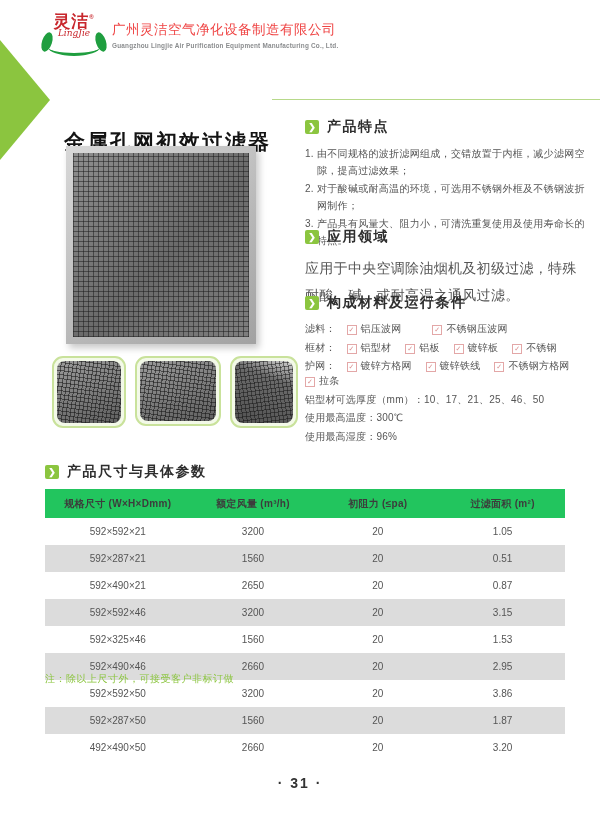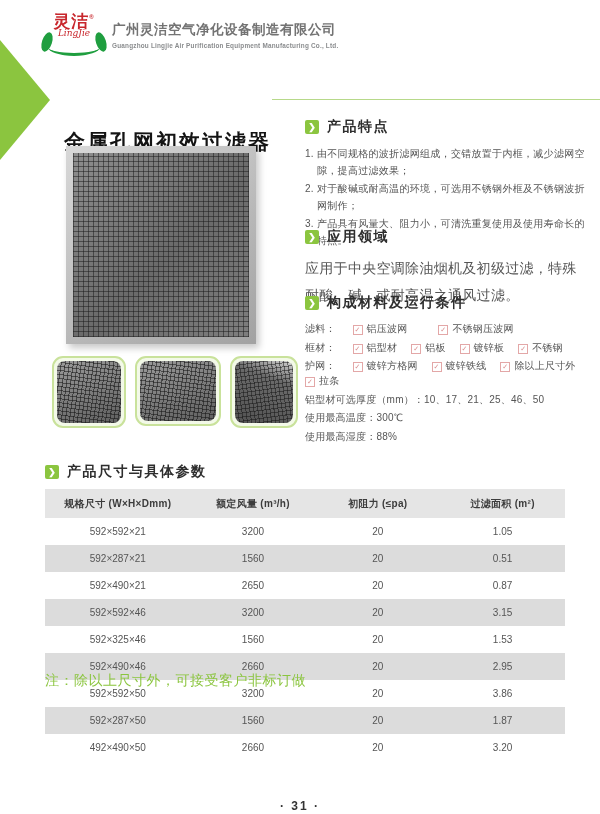--- a/index.html
+++ b/index.html
@@ -17,21 +17,21 @@
   .logo-script{font-size:9px;font-style:italic;color:#c8262c;font-family:"DejaVu Serif",serif;
                margin-top:-3px;line-height:10px;}
   .wreath{width:52px;height:15px;margin:0 auto;border-bottom:3px solid #1f9e3f;
           border-radius:0 0 55% 55%;position:relative;}
   .wreath::before,.wreath::after{content:"";position:absolute;top:-6px;width:10px;height:20px;
           border-radius:50% 50% 50% 50%;background:#1f9e3f;}
   .wreath::before{left:-6px;transform:rotate(18deg);}
   .wreath::after{right:-6px;transform:rotate(-18deg);}
 
   .company{position:absolute;left:112px;top:21px;}
-  .company-cn{font-size:13.5px;font-weight:bold;color:#737373;letter-spacing:0.5px;}
+  .company-cn{font-size:13.5px;font-weight:normal;color:#ef4444;letter-spacing:0.5px;}
   .company-en{font-size:6.4px;font-weight:bold;color:#8a8c8e;margin-top:3px;letter-spacing:0.2px;}
 
   
   .title{position:absolute;left:64px;top:82px;font-size:21px;font-weight:bold;color:#141414;
          letter-spacing:2px;font-family:"DejaVu Serif",serif;margin-top:46px;}
   .title-line{position:absolute;left:272px;right:0;top:99px;height:1px;background:#b7d98a;}
 
   
   .product-photo{position:absolute;left:66px;top:146px;width:190px;height:198px;
                  background:linear-gradient(145deg,#d8d8d8,#a2a2a2);padding:7px;
@@ -65,40 +65,40 @@
         font-size:9px;line-height:14px;text-align:center;font-weight:bold;border-radius:2px;
         margin-right:8px;flex:0 0 auto;}
   .sec-title{font-size:14px;font-weight:bold;color:#2e2e2e;letter-spacing:1.5px;}
   .sec-features{top:118px;}
   .feat-item{font-size:10px;color:#555;line-height:1.7;padding-left:12px;text-indent:-12px;
              margin-bottom:1px;letter-spacing:0.3px;}
   .sec-application{top:228px;}
   .body-text{font-size:14px;color:#555;line-height:1.9;letter-spacing:0.3px;margin-top:8px;}
   .sec-materials{top:294px;}
   .mat-row{font-size:10px;color:#555;line-height:15px;margin-bottom:3.5px;letter-spacing:0.2px;}
-  .mat-label{margin-right:14px;}
+  .mat-label{margin-right:8px;}
   .cbx{display:inline-block;width:8px;height:8px;border:1px solid #e3a7a7;color:#d98f8f;
        font-size:7px;line-height:8px;text-align:center;margin-right:4px;background:#fff;
        vertical-align:0px;}
   .opt{display:inline-block;margin-right:11px;}
   .opt.wide{margin-right:28px;}
 
   
   .sec-table-head{position:absolute;left:45px;top:463px;display:flex;align-items:center;}
   table.spec{position:absolute;left:45px;top:489px;width:520px;border-collapse:collapse;
              table-layout:fixed;}
-  table.spec th{background:#e5e5e5;color:#3c3c3c;font-size:10px;font-weight:bold;height:27px;
+  table.spec th{background:#22c55e;color:#3c3c3c;font-size:10px;font-weight:bold;height:27px;
                 text-align:center;letter-spacing:0.3px;}
   table.spec td{font-size:10px;color:#555;text-align:center;height:27px;padding:0;}
   table.spec tbody tr:nth-child(even) td{background:#dcdcdc;}
-  .table-note{position:absolute;left:45px;top:672px;font-size:14px;color:#8bc53f;
+  .table-note{position:absolute;left:45px;top:672px;font-size:10px;color:#8bc53f;
               letter-spacing:0.5px;text-align:right;}
 
-  .page-num{position:absolute;left:0;right:0;top:775px;text-align:center;font-size:12px;
-            color:#333;font-weight:bold;letter-spacing:2px;margin-top:24px;}
+  .page-num{position:absolute;left:0;right:0;top:775px;text-align:center;font-size:14px;
+            color:#333;font-weight:bold;letter-spacing:2px;}
 </style>
 </head>
 <body>
 
 <div class="page">
 
   <div class="big-chevron"></div>
 
   <div class="logo">
     <div class="logo-cn"><span>灵洁</span><sup>®</sup></div>
@@ -165,27 +165,27 @@
       <span class="opt"><span class="cbx">✓</span><span>铝型材</span></span>
       <span class="opt"><span class="cbx">✓</span><span>铝板</span></span>
       <span class="opt"><span class="cbx">✓</span><span>镀锌板</span></span>
       <span class="opt"><span class="cbx">✓</span><span>不锈钢</span></span>
     </div>
 
     <div class="mat-row">
       <span class="mat-label">护网：</span>
       <span class="opt"><span class="cbx">✓</span><span>镀锌方格网</span></span>
       <span class="opt"><span class="cbx">✓</span><span>镀锌铁线</span></span>
-      <span class="opt"><span class="cbx">✓</span><span>除以上尺寸外</span></span>
+      <span class="opt"><span class="cbx">✓</span><span>不锈钢方格网</span></span>
       <span class="opt"><span class="cbx">✓</span><span>拉条</span></span>
     </div>
 
     <div class="mat-row">铝型材可选厚度（mm）：10、17、21、25、46、50</div>
     <div class="mat-row">使用最高温度：300℃</div>
-    <div class="mat-row">使用最高湿度：88%</div>
+    <div class="mat-row">使用最高湿度：96%</div>
   </div>
 
   <div class="sec-table-head">
     <span class="chev">❯</span>
     <span class="sec-title">产品尺寸与具体参数</span>
   </div>
 
   <table class="spec">
     <colgroup>
         <col style="width:28%">

